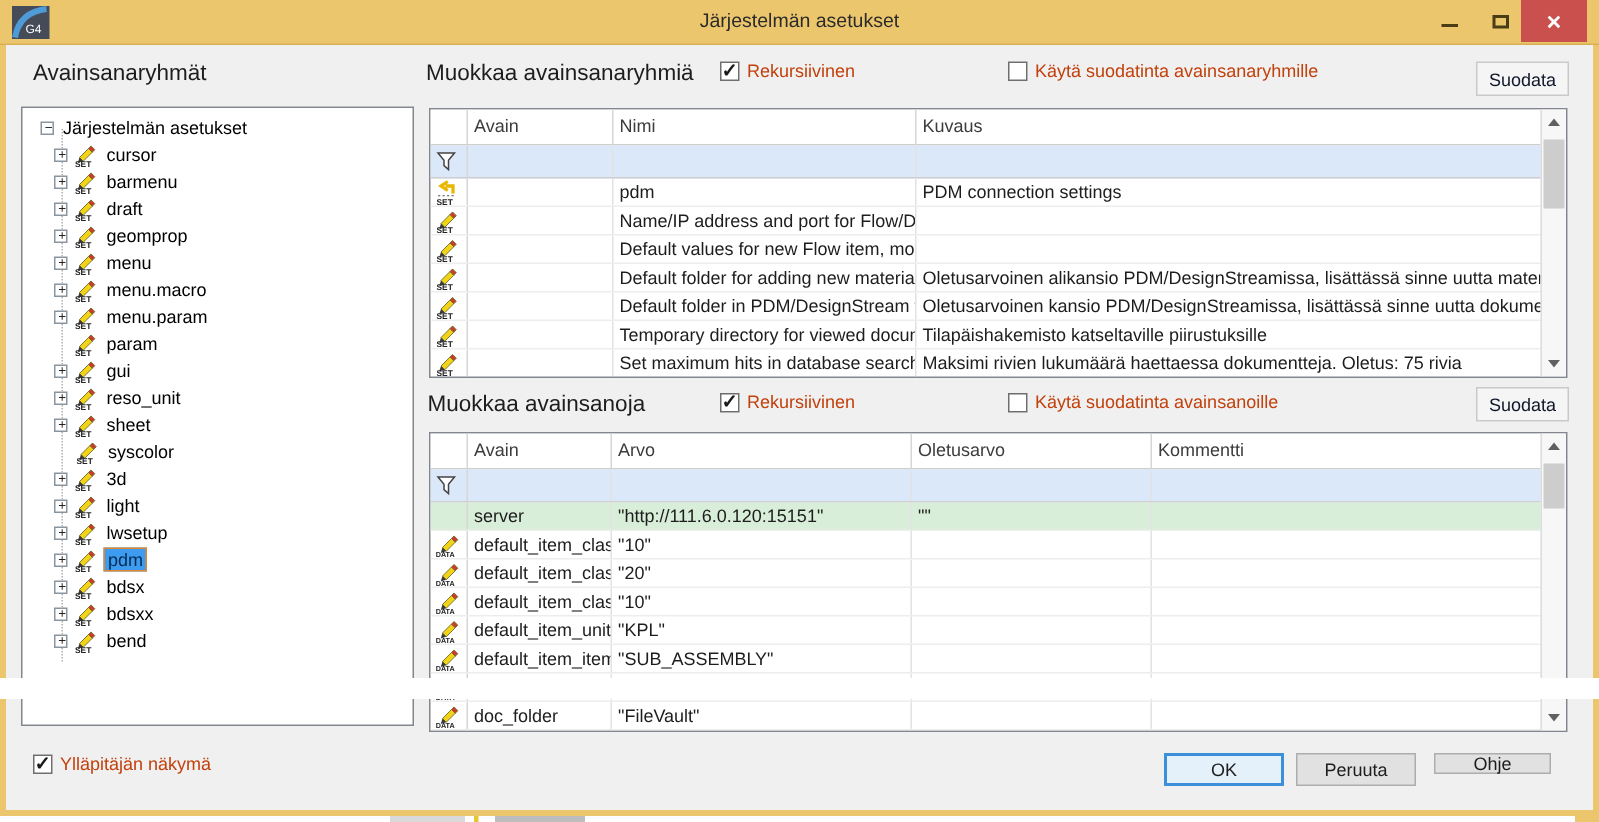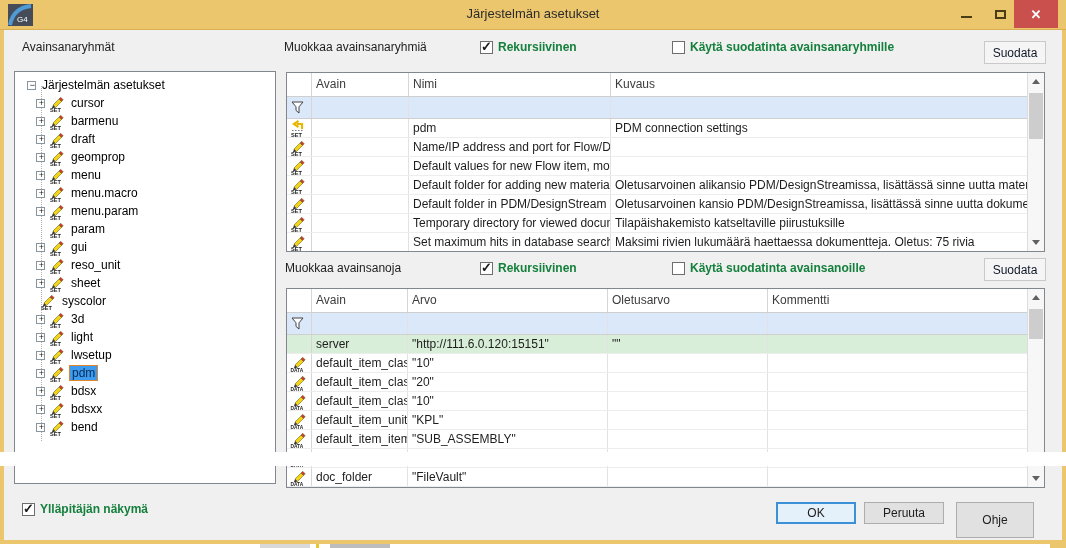--- a/index.html
+++ b/index.html
@@ -13,38 +13,38 @@
   #window-title { position:absolute; left:0; top:6px; width:1066px; text-align:center; font-size:13px; color:#2b2b2b; }
   #logo { position:absolute; left:8px; top:4px; width:25px; height:22px; background:#454c58; overflow:hidden; }
   .winbtn { position:absolute; top:0; height:28px; display:flex; align-items:center; justify-content:center; cursor:default; }
   #btn-min { left:950px; width:32px; }
   #btn-min span { display:block; width:11px; height:2px; background:#4a3c14; margin-top:6px; }
   #btn-max { left:984px; width:32px; }
   #btn-max span { display:block; width:11px; height:9px; border:2px solid #4a3c14; background:transparent; }
   #btn-close { left:1014px; width:44px; background:#c9504c; }
   #btn-close span { color:#fff; font-size:13px; font-weight:bold; }
 
-  .section-label { position:absolute; font-size:12px; color:#1d1d1d; }
+  .section-label { position:absolute; font-size:15px; color:#1d1d1d; }
 
   
   #tree-box { position:absolute; left:14px; top:71px; width:262px; height:413px; background:#fff; border:1px solid #82868e; overflow:hidden; }
   .tree-row { position:relative; height:18px; display:flex; align-items:center; font-size:12px; color:#000; white-space:nowrap; }
   .expander { width:9px; height:9px; border:1px solid #89959f; background:#fff; position:relative; flex:none; margin-right:4px; }
   .expander i { position:absolute; left:0; top:-1px; width:9px; text-align:center; font-size:9px; line-height:9px; font-style:normal; color:#222; }
   .no-expander { width:13px; flex:none; }
   .seticon { width:17px; height:16px; flex:none; margin-right:3px; position:relative; }
   .tree-label { padding:0 2px; }
   .tree-label.selected { background:#3d9bf0; border:1px solid #e0862c; color:#052c54; }
   .dotline { border-left:1px dotted #b0b0b0; position:absolute; }
 
   
   .cb { position:absolute; display:flex; align-items:flex-start; }
   .cb .box { width:13px; height:13px; background:#fff; border:1px solid #6e6e6e; flex:none; position:relative; }
   .cb .box .tick { position:absolute; left:0px; top:-3px; font-size:13px; font-weight:bold; color:#1a1a1a; }
-  .cb .cb-label { font-size:12px; color:#15803d; margin-left:5px; margin-top:-1px;font-weight:bold; }
+  .cb .cb-label { font-size:12px; color:#c2410c; margin-left:5px; margin-top:-1px; }
 
   .btn { position:absolute; font-size:12px; text-align:center; background:#e1e1e1; border:1px solid #adadad; color:#1d1d1d; display:flex; align-items:center; justify-content:center; }
   .btn.disabled { background:#f5f5f5; border-color:#c9c9c9; color:#0f172a; }
   .btn.focused { border:2px solid #3c8fd9; background:#e4f0fa; }
 
   
   .gridtable { position:absolute; background:#fff; border:1px solid #82868e; overflow:hidden; }
   .trow { display:flex; position:relative; }
   .tcell { font-size:12px; color:#1d1d1d; padding:2px 4px 0 4px; border-right:1px solid #e2e2e2; overflow:hidden; white-space:nowrap; flex:none; }
   .thead .tcell { color:#3c3c3c; border-right:1px solid #d6d6d6; border-bottom:1px solid #cfcfcf; padding-top:4px; }
@@ -222,21 +222,21 @@
             <i>+</i>
           </span>
           <span class="seticon"><svg width="17" height="17" viewBox="0 0 17 17">
     <polygon points="4,10 10,4 12.5,6.5 6.5,12.5" fill="#f2d318" stroke="#6b6b2a" stroke-width="0.6"></polygon>
     <polygon points="10,4 11.7,2.3 14.2,4.8 12.5,6.5" fill="#d03a2a" stroke="#6b6b2a" stroke-width="0.6"></polygon>
     <polygon points="4,10 6.5,12.5 2.8,13.6" fill="#3a3a3a"></polygon>
     <text x="1" y="16.5" font-size="5.6" font-weight="bold" fill="#222" font-family="Liberation Sans, sans-serif">SET</text>
             </svg></span>
           <span class="tree-label">sheet</span>
         </div>
-        <div class="tree-row" style="padding-left: 12px;">
+        <div class="tree-row" style="padding-left: 22px;">
           <span class="no-expander"></span>
           <span class="seticon"><svg width="17" height="17" viewBox="0 0 17 17">
     <polygon points="4,10 10,4 12.5,6.5 6.5,12.5" fill="#f2d318" stroke="#6b6b2a" stroke-width="0.6"></polygon>
     <polygon points="10,4 11.7,2.3 14.2,4.8 12.5,6.5" fill="#d03a2a" stroke="#6b6b2a" stroke-width="0.6"></polygon>
     <polygon points="4,10 6.5,12.5 2.8,13.6" fill="#3a3a3a"></polygon>
     <text x="1" y="16.5" font-size="5.6" font-weight="bold" fill="#222" font-family="Liberation Sans, sans-serif">SET</text>
             </svg></span>
           <span class="tree-label">syscolor</span>
         </div>
         <div class="tree-row" style="padding-left: 21px;">
@@ -595,21 +595,21 @@
       </div>
       <div class="vscroll" style="height: 100%;">
         <div class="sarrow up"></div>
                   <div class="sthumb" style="top:20px; height:30px;"></div>
                   <div class="sarrow down"></div>
       </div>
     </div>
 
   <div class="btn focused" style="left:776px; top:502px; width:80px; height:22px;">OK</div>
   <div class="btn" style="left:864px; top:502px; width:80px; height:22px;">Peruuta</div>
-  <div class="btn" style="left:956px; top:502px; width:78px; height:36px;">Ohje</div>
+  <div class="btn" style="left:956px; top:502px; width:78px; height:14px;">Ohje</div>
 </div>
 
 <div id="white-band"></div>
 <div id="bottom-sliver">
   <i style="left:260px; width:50px; background:#d9d9d9;"></i>
   <i style="left:316px; width:3px; background:#e7c832;"></i>
   <i style="left:330px; width:60px; background:#bdbdbd;"></i>
   <i style="left:1050px; width:16px; background:#ecc66d;"></i>
 </div>
 

